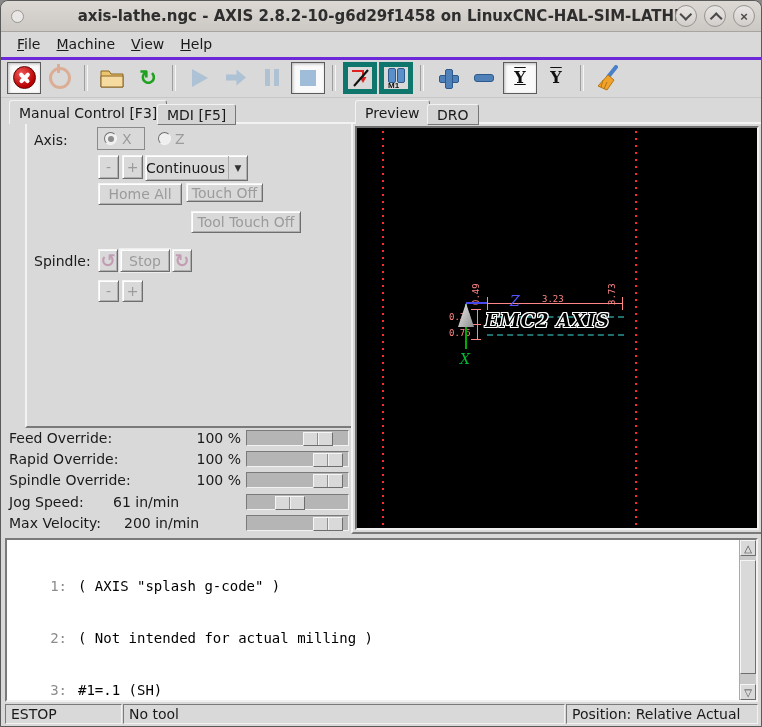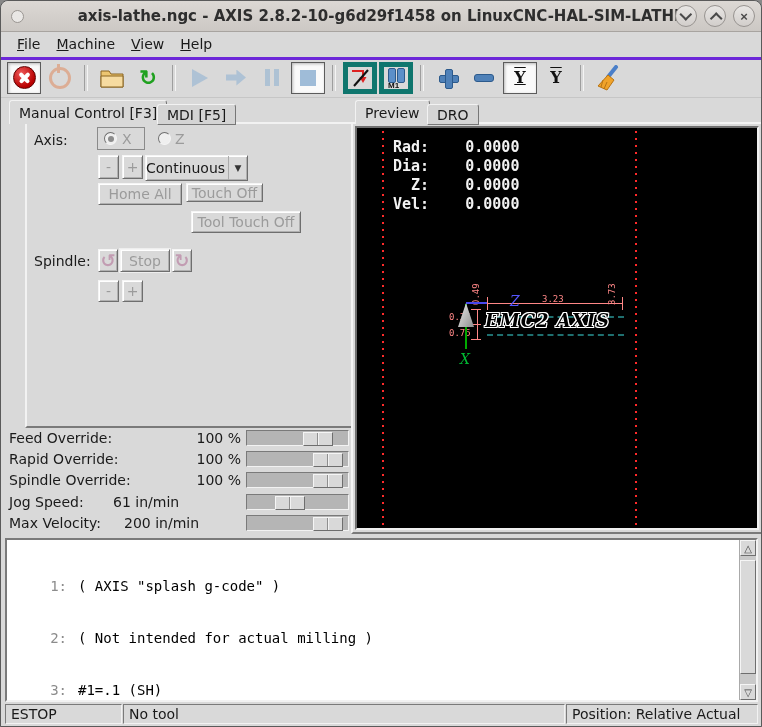--- a/index.html
+++ b/index.html
@@ -312,21 +312,20 @@
     </div>
   <div class="tab unsel" style="left:426px;">
       <span>DRO</span>
     </div>
 
   <div class="nbframe" style="left:350px;top:121px;width:408px;height:408px;">
     <div class="canvas">
       <div class="limitline" style="left:25px;"></div>
       <div class="limitline" style="left:278px;"></div>
 
-      <div class="drotext"><span>Rad:    0.0000</span><br><span>Dia:    0.0000</span><br><span>  Z:    0.0000</span><br><span>Vel:    0.0000</span></div>
 
       <div class="pathdash" style="left:130px;top:188px;width:137px;"></div>
       <div class="pathdash" style="left:130px;top:206px;width:137px;"></div>
 
       <div class="dimline" style="left:130px;top:175px;width:136px;height:1px;"></div>
       <div class="dimline" style="left:130px;top:169px;width:1px;height:13px;"></div>
       <div class="dimline" style="left:265px;top:169px;width:1px;height:13px;"></div>
       <span class="dim rot" style="left:124px;top:168px;">0.49</span>
       <span class="dim rot" style="left:260px;top:168px;">3.73</span>
       <span class="dim" style="left:185px;top:167px;">3.23</span>

